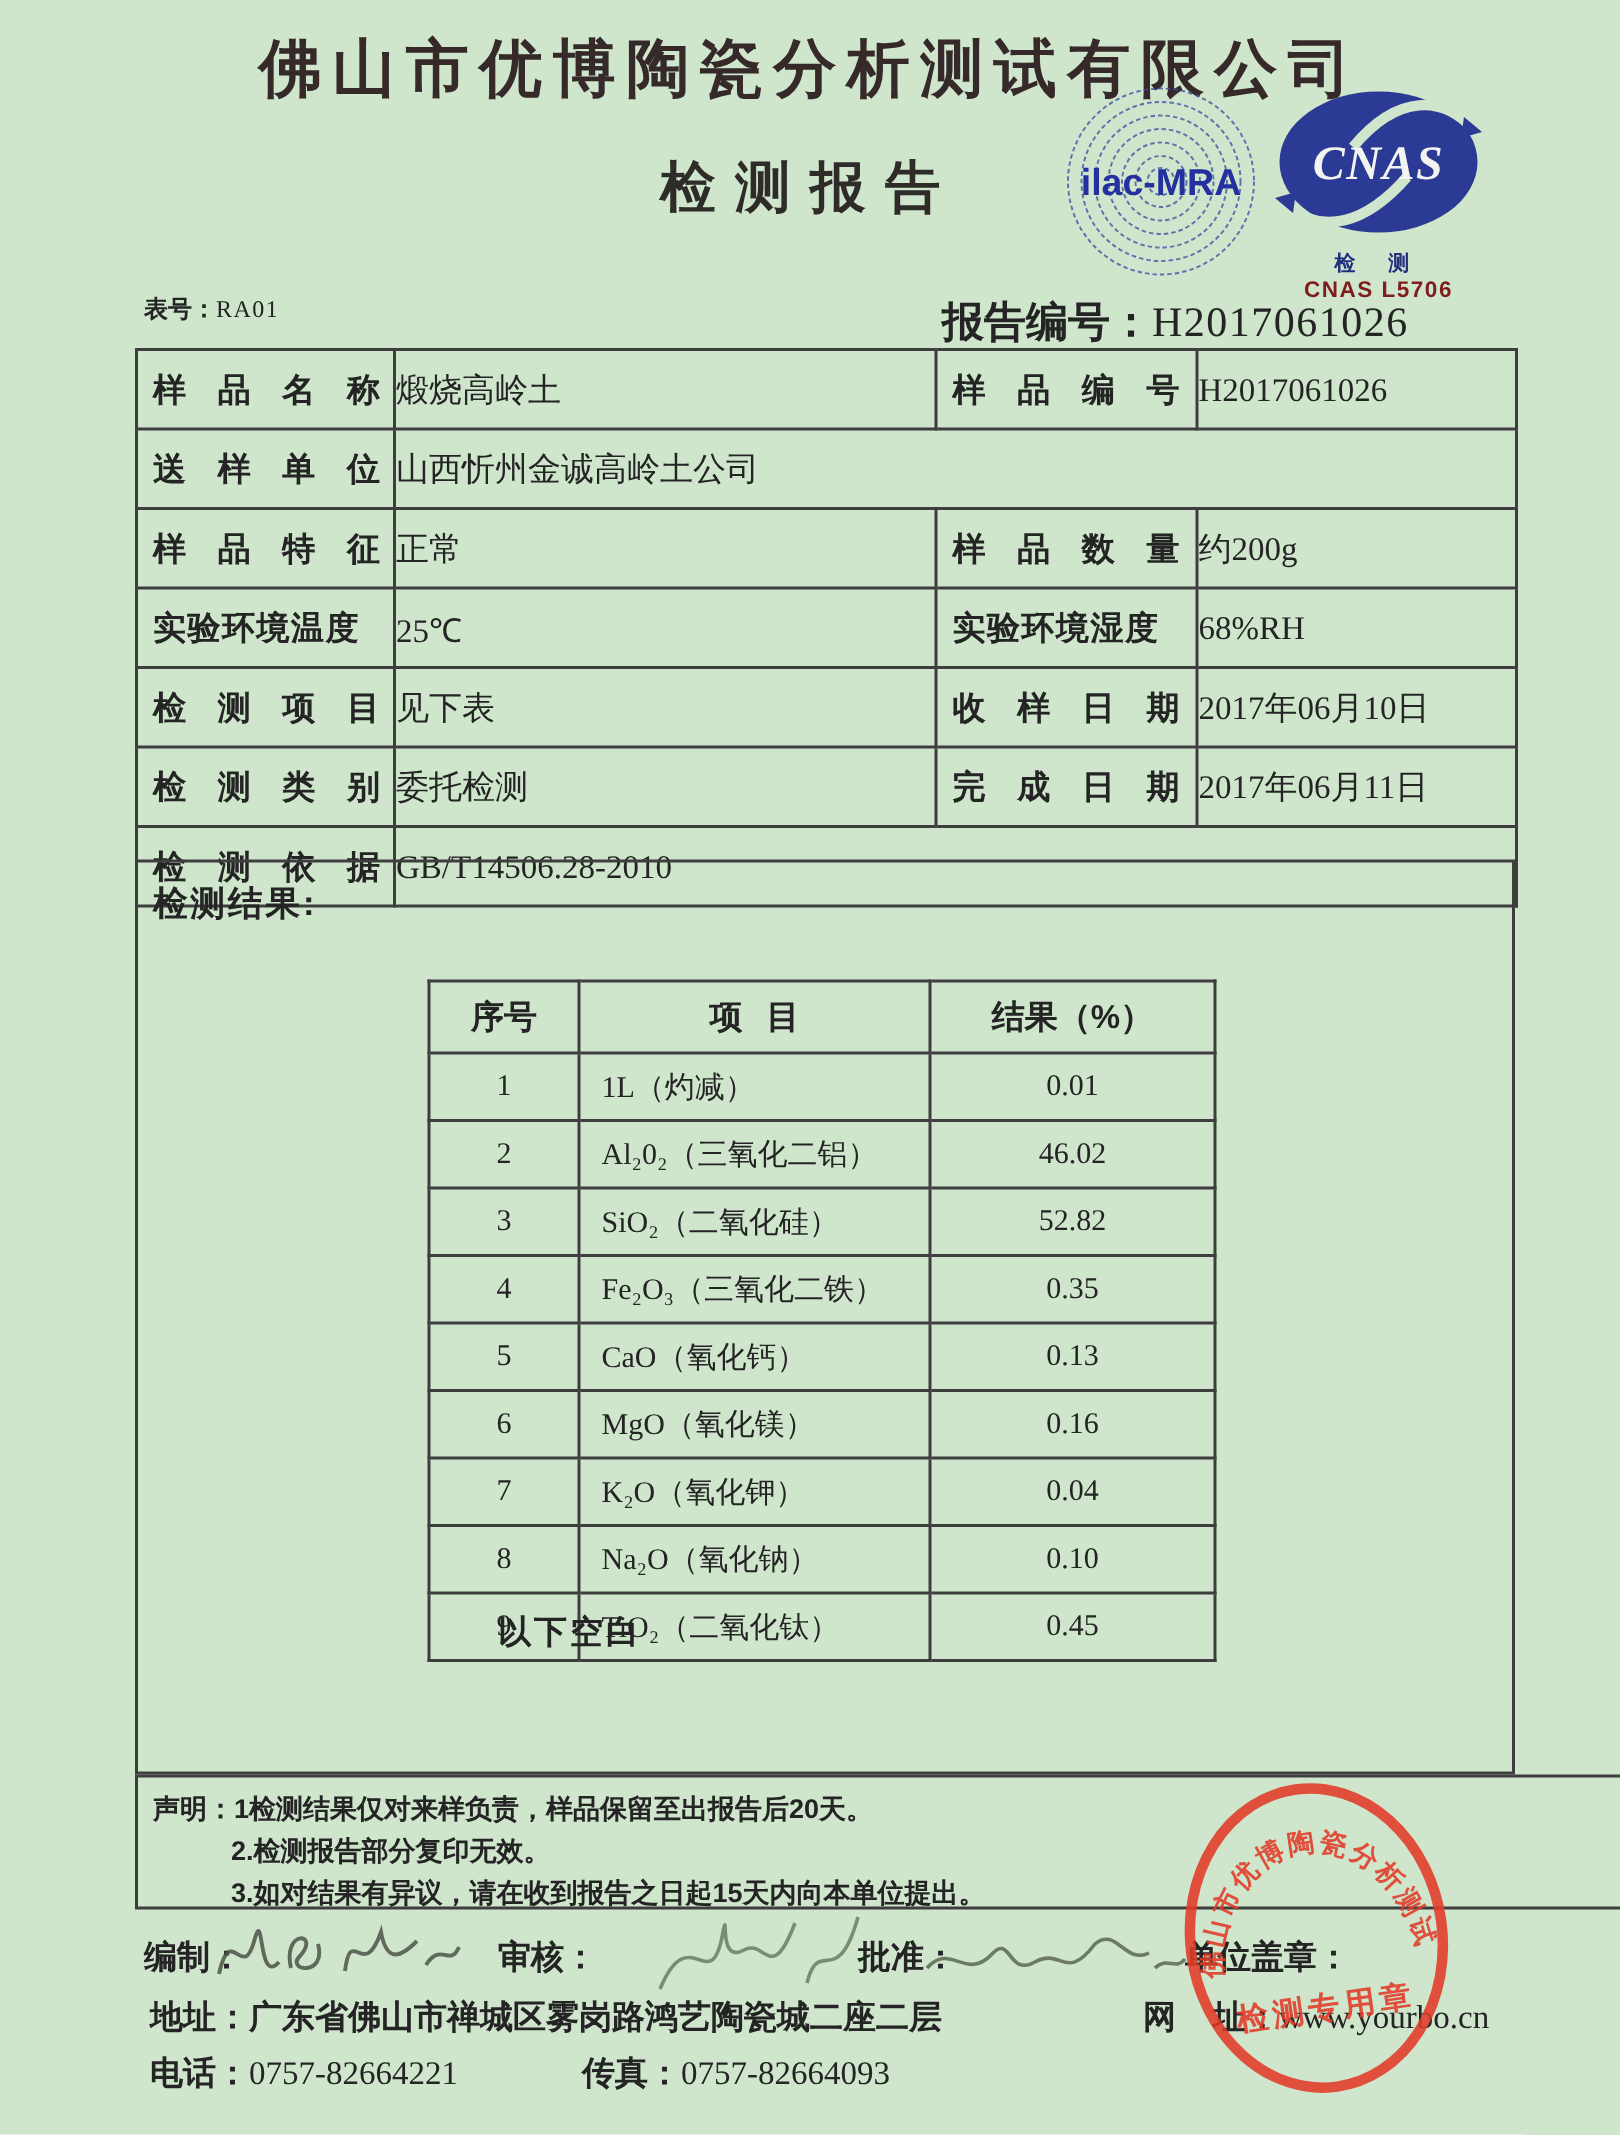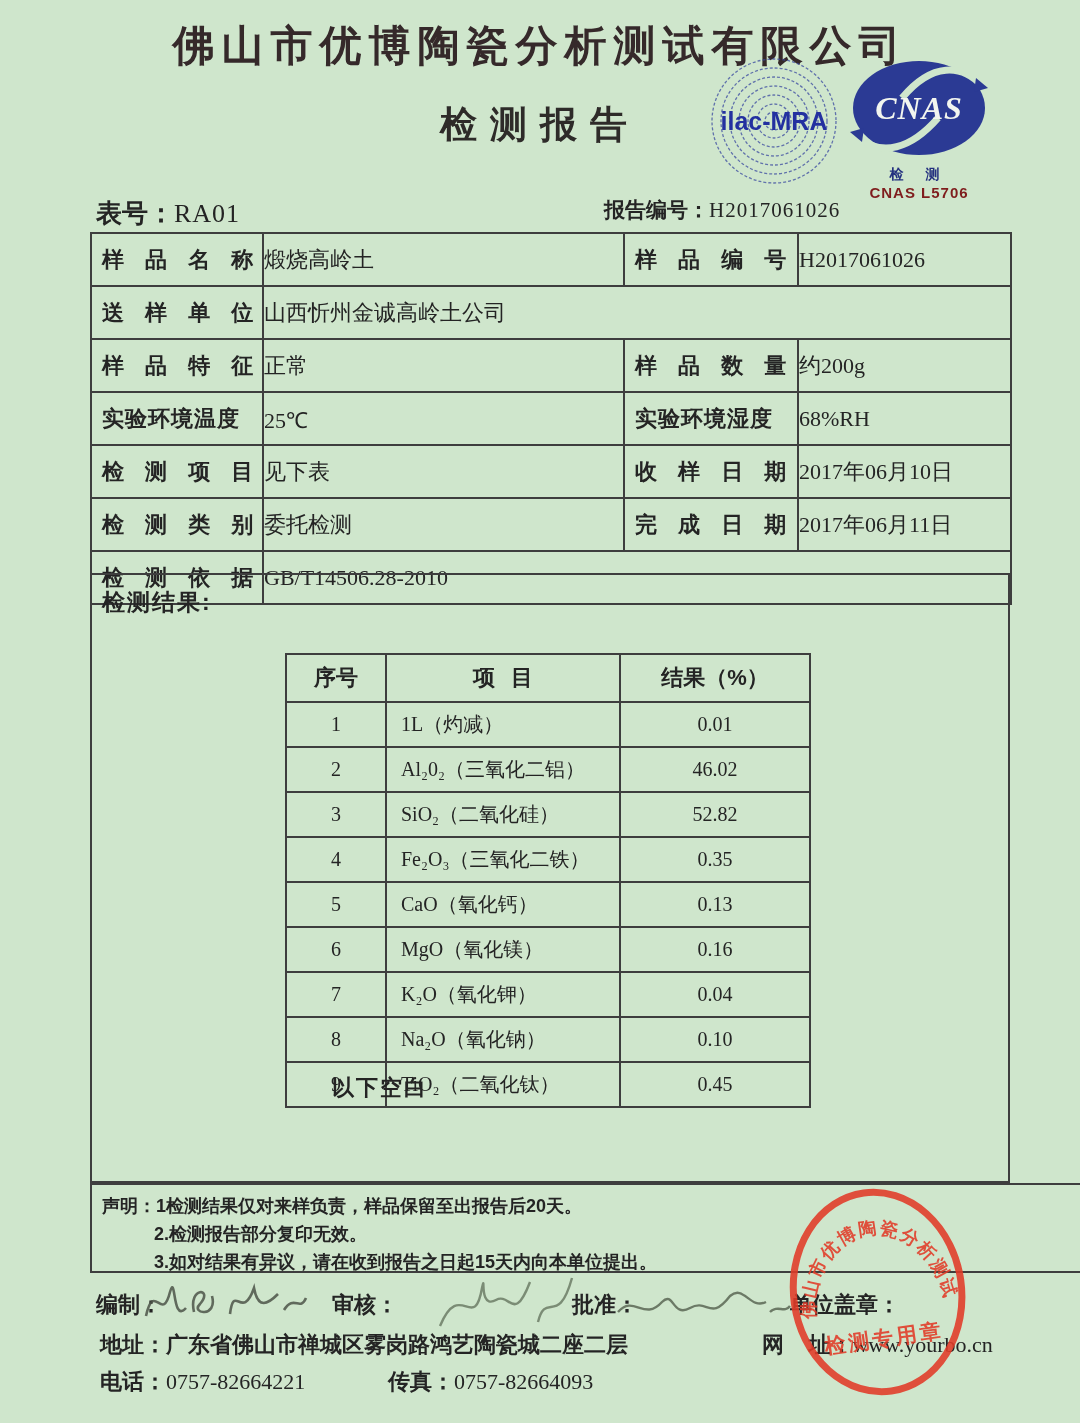--- a/index.html
+++ b/index.html
@@ -18,22 +18,22 @@
   }
   .report-title{
     position:absolute;top:100px;left:0;width:1080px;
     text-align:center;font-size:37px;font-weight:bold;
     letter-spacing:13px;color:#2e2b29;
   }
   .logos{position:absolute;top:58px;left:706px;display:flex;gap:6px;}
   .cnas-block{width:142px;text-align:center;}
   .cnas-sub{font-size:14px;font-weight:bold;color:#23307f;letter-spacing:9px;margin-top:2px;}
   .cnas-code{font-size:15px;font-weight:bold;color:#7f1d1d;letter-spacing:1px;}
-  .form-row-left{position:absolute;top:196px;left:96px;font-size:26px;font-weight:bold;}
-  .form-row-right{position:absolute;top:196px;left:604px;font-size:21px;font-weight:bold;}
+  .form-row-left{position:absolute;top:196px;left:96px;font-size:16px;font-weight:bold;}
+  .form-row-right{position:absolute;top:196px;left:628px;font-size:28px;font-weight:bold;}
   .form-val{font-family:"Liberation Serif", serif;font-weight:normal;letter-spacing:1px;}
   table{border-collapse:collapse;table-layout:fixed;}
   .info-table{position:absolute;top:232px;left:90px;width:920px;border-radius:13px;}
   .info-table td{border:2px solid #3e3e3e;height:49px;vertical-align:middle;overflow:hidden;}
   td.lab{font-weight:bold;font-size:22px;padding-left:10px;letter-spacing:1px;word-spacing:13px;white-space:nowrap;}
   td.val{font-family:"Liberation Serif", serif;font-size:22px;padding-left:0;white-space:nowrap;}
   .results-box{
     position:absolute;top:573px;left:90px;width:916px;height:606px;
     border:2px solid #3e3e3e;
   }

